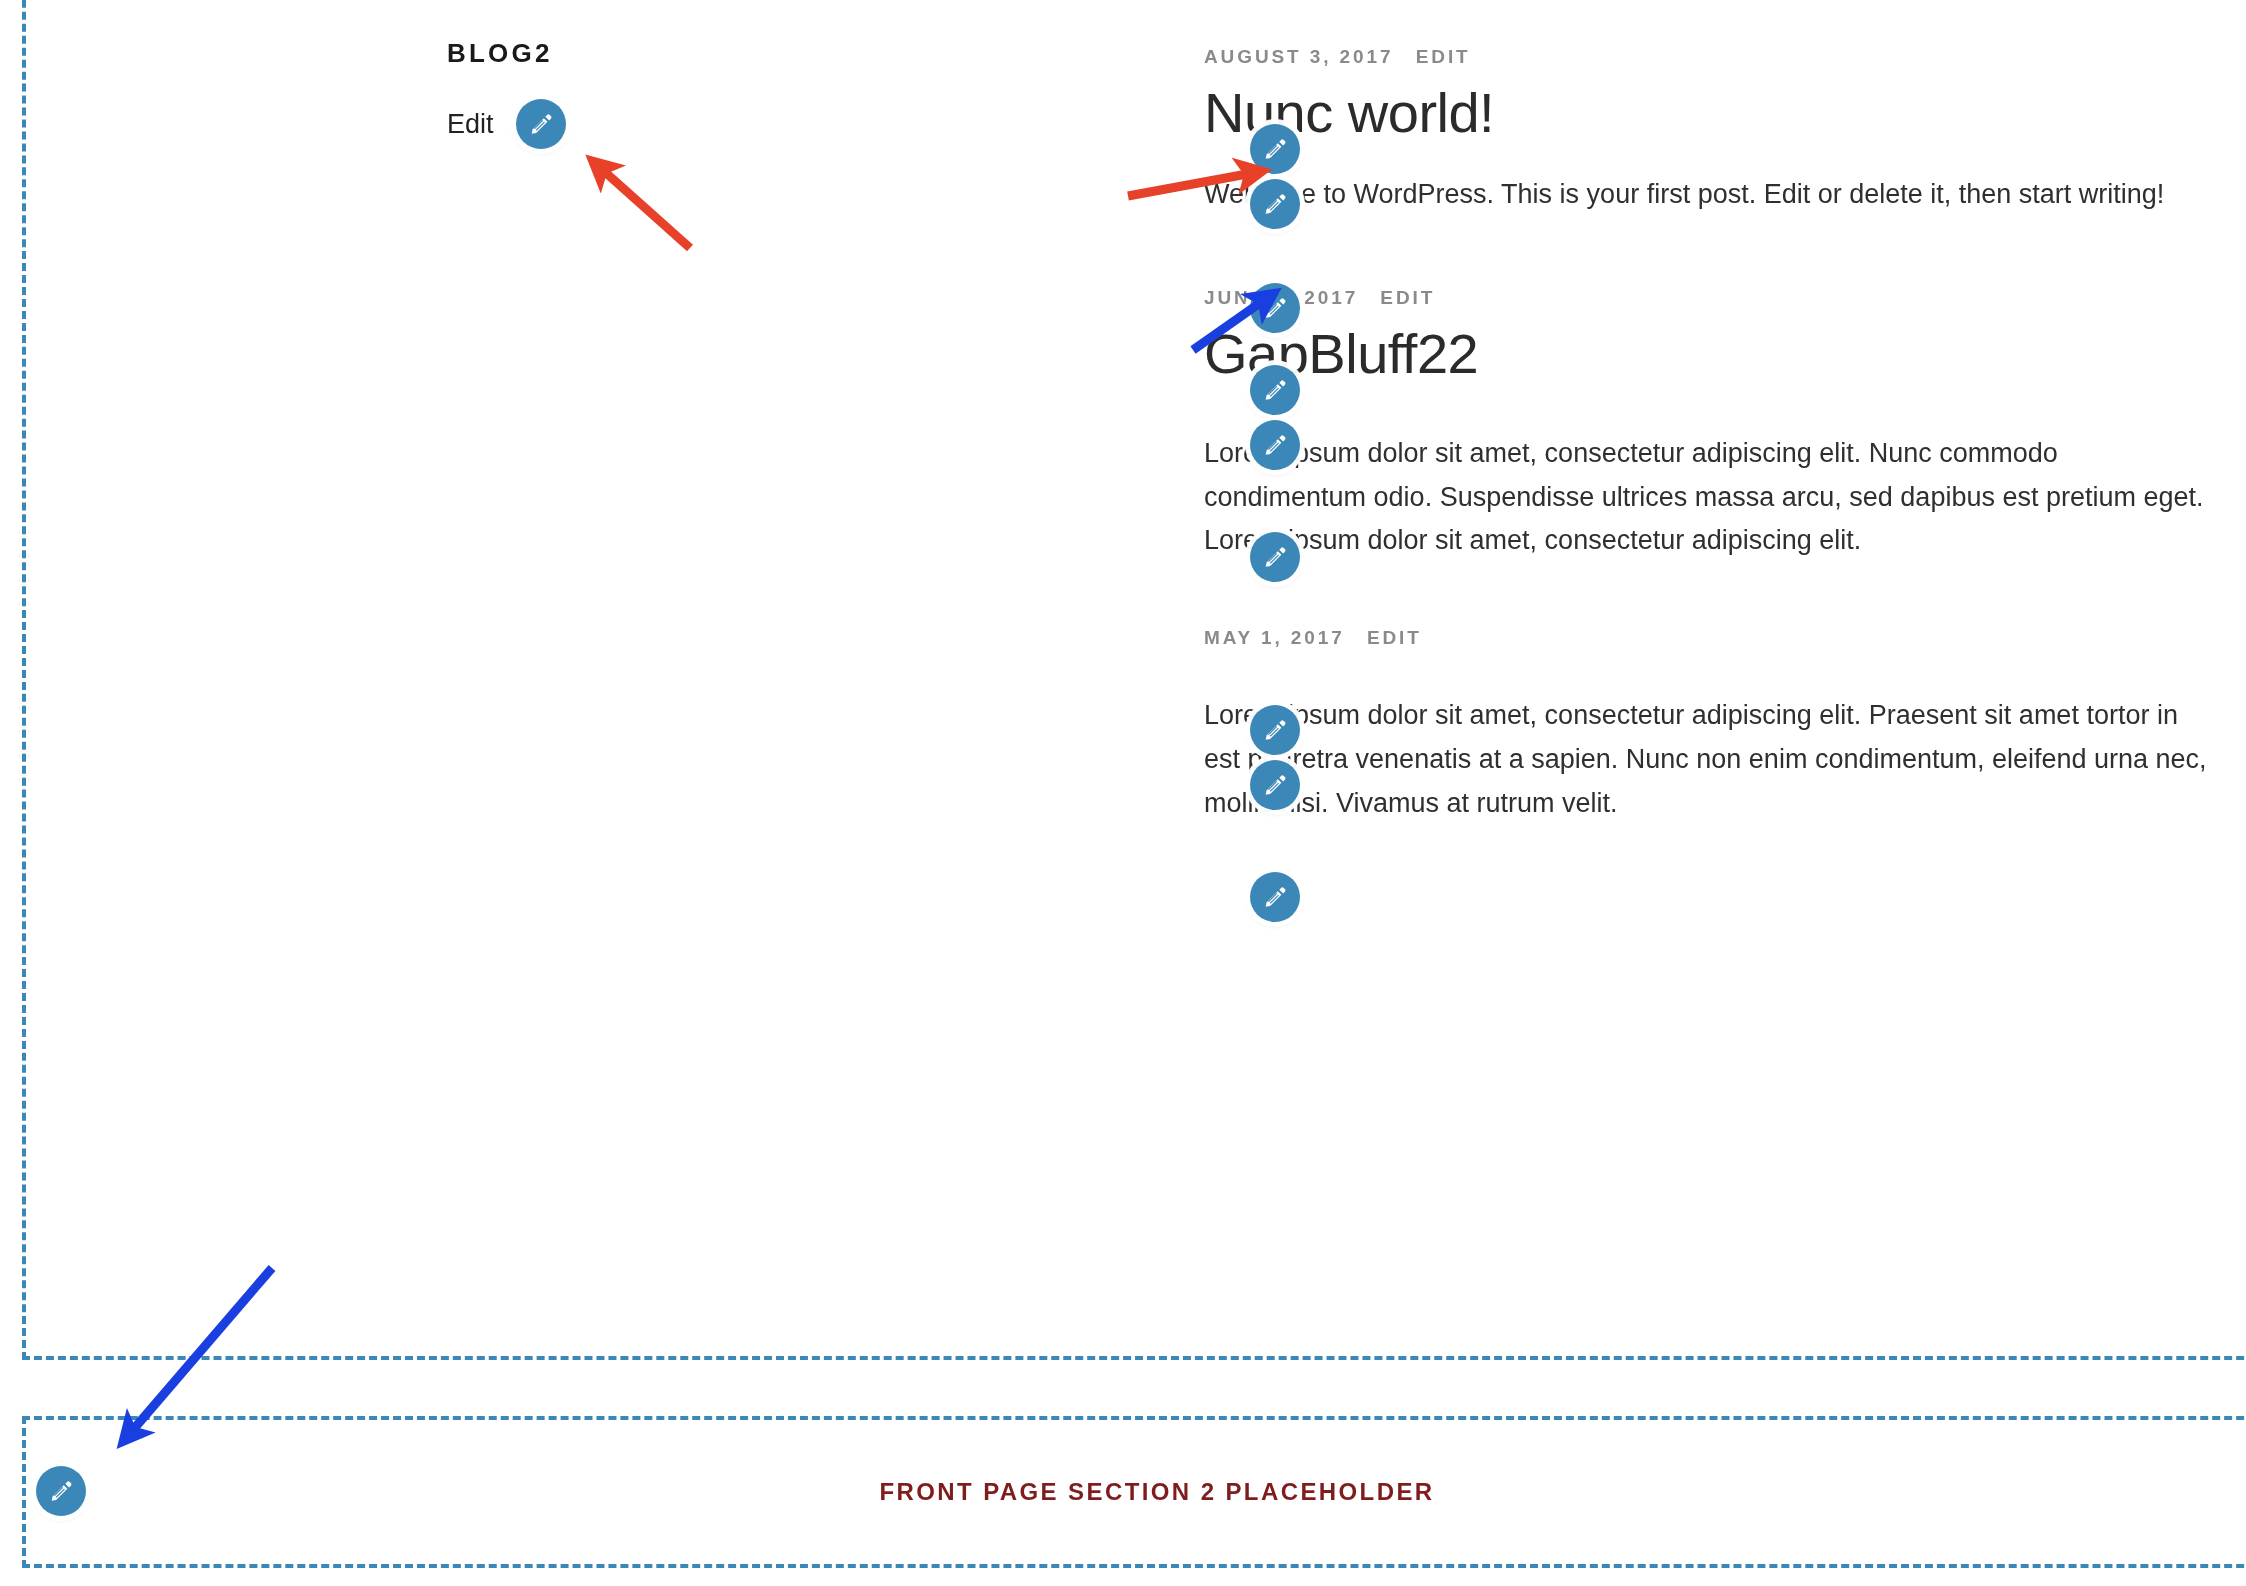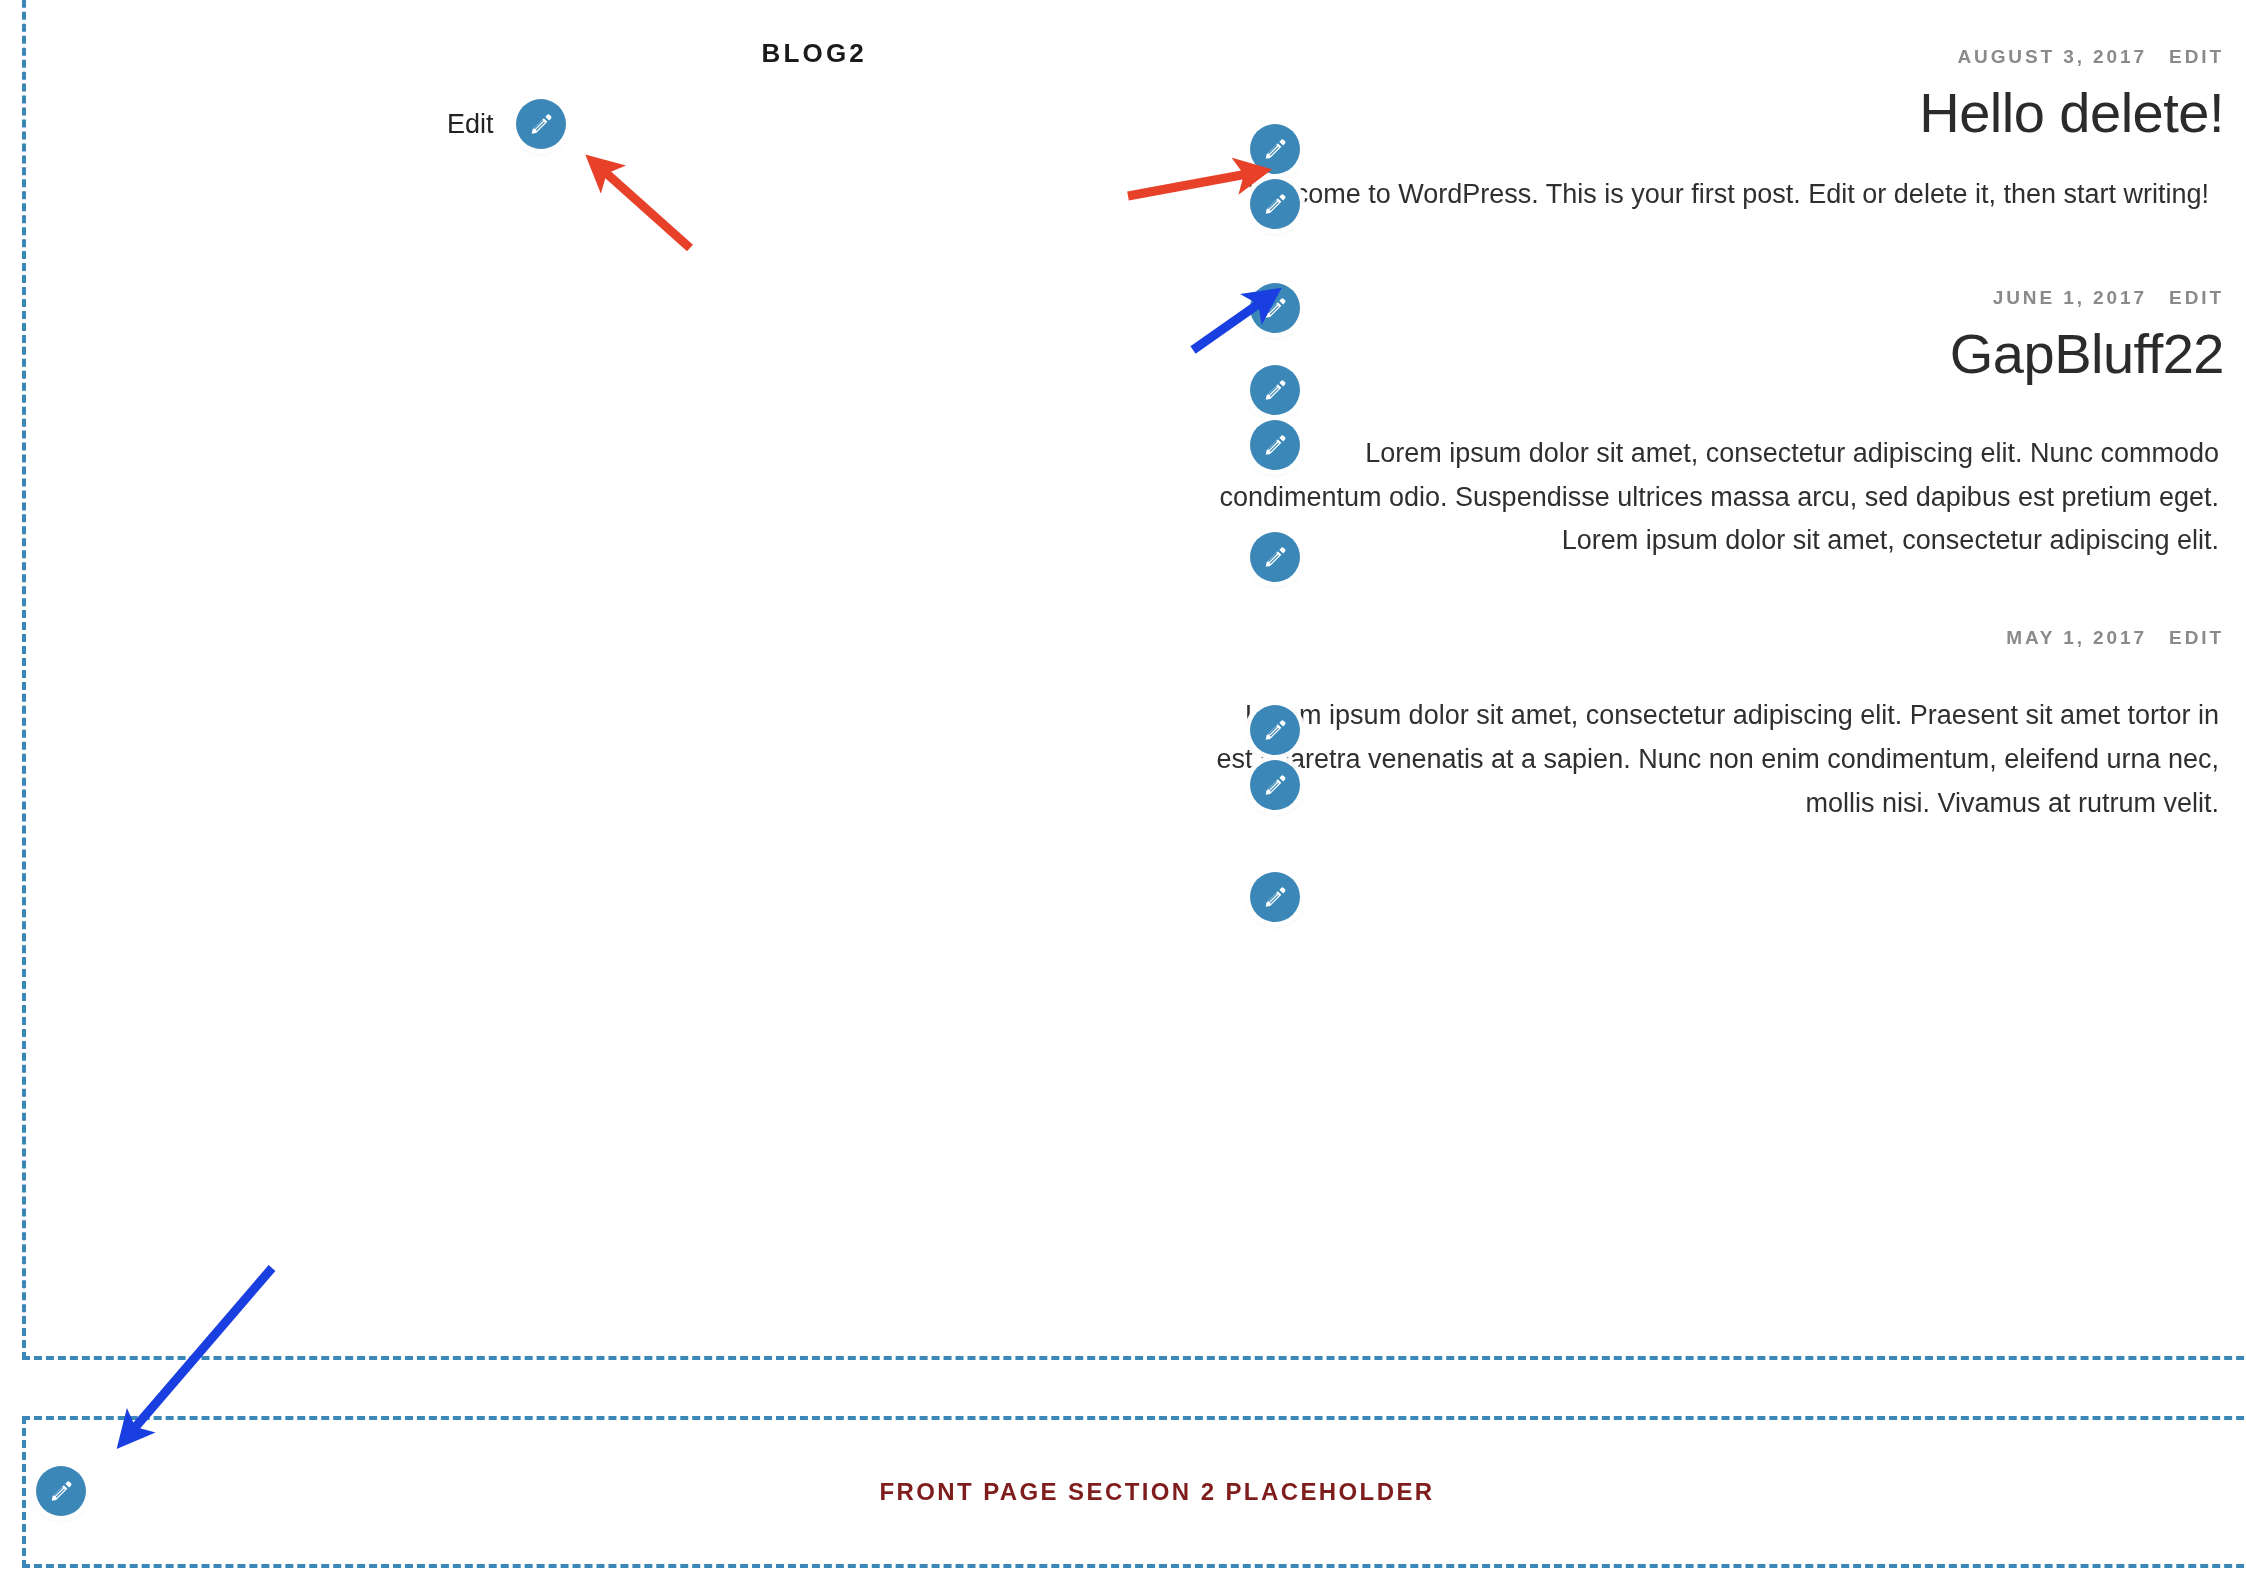--- a/index.html
+++ b/index.html
@@ -10,21 +10,20 @@
     background: #ffffff;
     font-family: "Liberation Sans", sans-serif;
     overflow: hidden;
   }
 
   #page {
     position: relative;
     width: 2246px;
     height: 1586px;
     background: #ffffff;
-    text-align: right;
   }
 
   
   .cz-section {
     position: absolute;
     border: 4px dashed #3a87b8;
   }
 
   #section-blog {
     left: 22px;
@@ -205,21 +204,21 @@
     </div>
 
     <div id="posts-col">
 
       <article id="post-1" class="post">
         <div class="post-meta">
           <span>AUGUST 3, 2017</span>
           <span class="meta-edit">EDIT</span>
         </div>
 
-        <h2 class="post-title">Hello delete!</h2>
+        <h2 class="post-title">Nunc world!</h2>
 
         <span class="edit-pin" style="left:1250px; top:80px; left:46px; top:78px;">
           <svg viewBox="0 0 24 24" fill="none">
             <path d="M4.2 17.0 L14.6 6.6 L17.9 9.9 L7.5 20.3 L3.4 21.1 Z" fill="#ffffff"></path>
             <path d="M16.0 5.2 L17.6 3.6 C18.3 2.9 19.3 2.9 20.0 3.6 L21.1 4.7 C21.8 5.4 21.8 6.4 21.1 7.1 L19.5 8.7 Z" fill="#ffffff"></path>
             <path d="M6.0 16.2 L13.6 8.6" stroke="#3a87b8" stroke-width="1.1"></path>
             <path d="M7.6 17.8 L15.2 10.2" stroke="#3a87b8" stroke-width="1.1"></path>
           </svg>
         </span>
 

